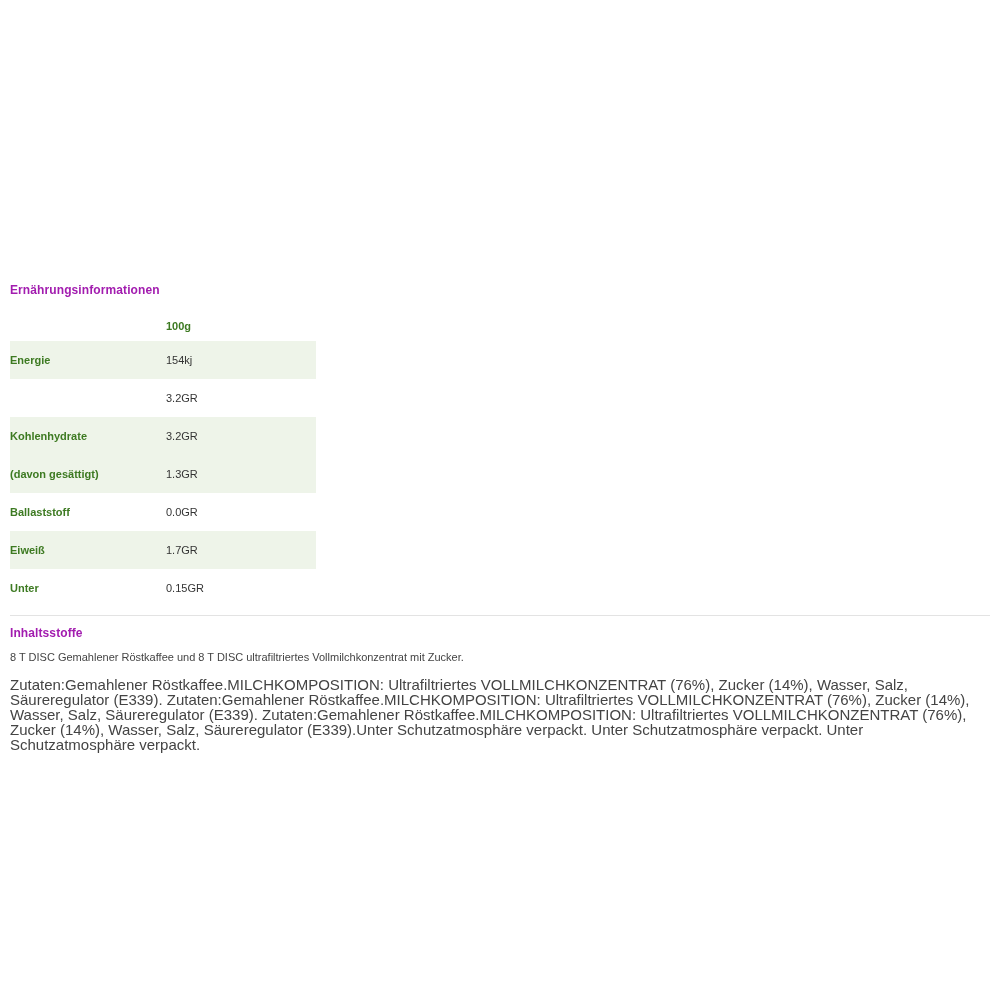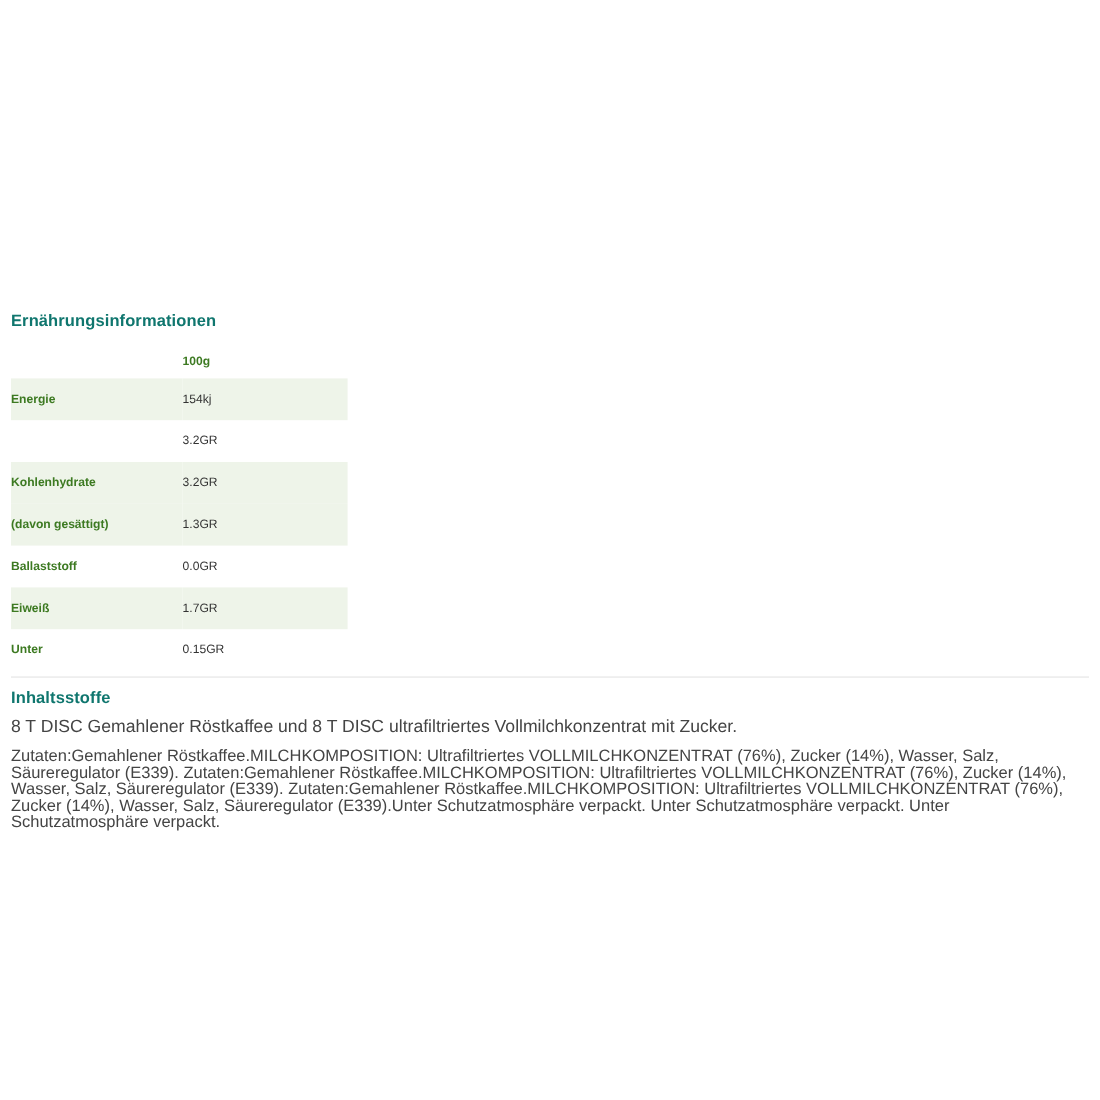--- a/index.html
+++ b/index.html
@@ -22,23 +22,23 @@
     width: 1000px;
     height: 1000px;
   }
   .nutrition-block {
     position: absolute;
     left: 10px;
     top: 283px;
     width: 980px;
   }
   h2.section-title {
-    font-size: 15px;
+    font-size: 12px;
     font-weight: bold;
-    color: #0f766e;
+    color: #a21caf;
     margin: 0 0 14px 0;
     letter-spacing: 0.1px;
   }
   table.nutrition-table {
     border-collapse: collapse;
     width: 306px;
     table-layout: fixed;
   }
   table.nutrition-table td {
     height: 38px;
@@ -80,21 +80,21 @@
   .ingredients-block {
     position: absolute;
     left: 10px;
     top: 626px;
     width: 980px;
   }
   .ingredients-block h2.section-title {
     margin-bottom: 10px;
   }
   p.ingredients-summary {
-    font-size: 16px;
+    font-size: 11px;
     line-height: 15px;
     color: #444444;
     margin: 0 0 12px 0;
   }
   p.ingredients-detail {
     font-size: 15px;
     line-height: 15px;
     color: #444444;
     margin: 0;
     width: 978px;

